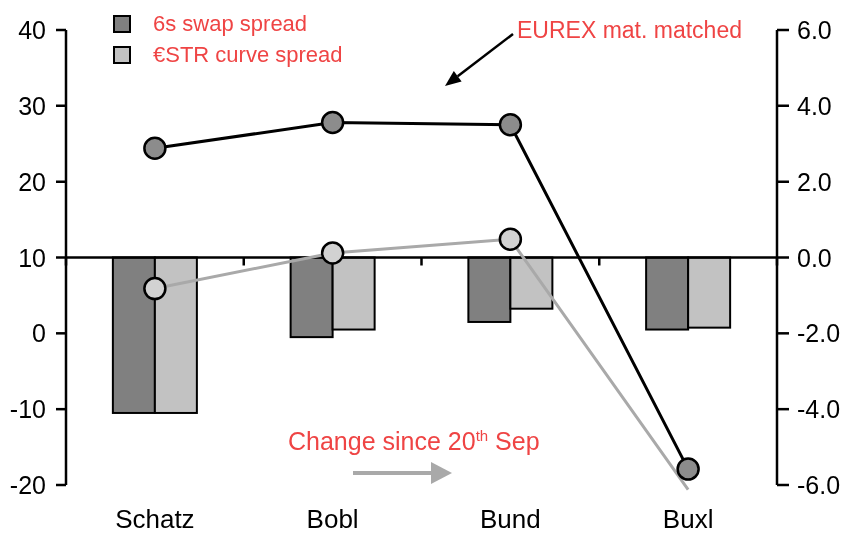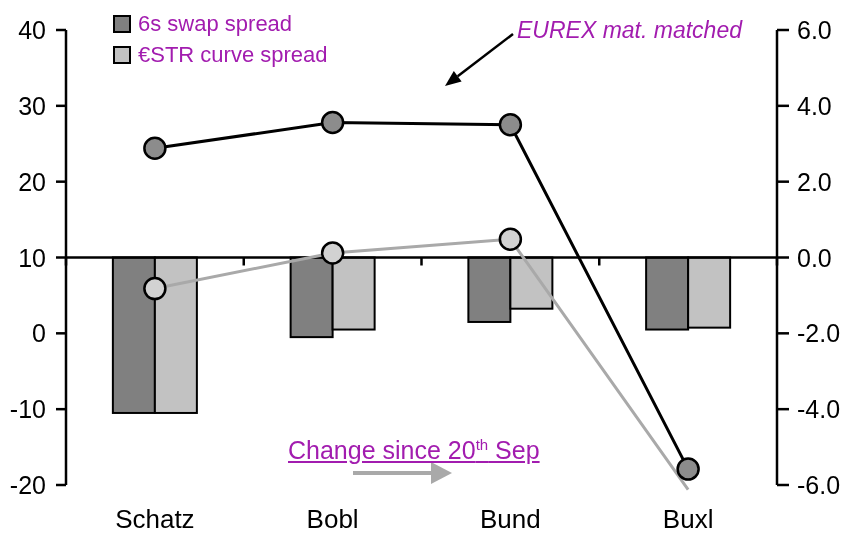--- a/index.html
+++ b/index.html
@@ -1,26 +1,26 @@
 <!DOCTYPE html>
 <html><head>
 <meta charset="utf-8">
 <style>
   html,body{margin:0;padding:0;background:#fff;}
   .canvas{
     position:relative;width:852px;height:539px;background:#ffffff;
-    font-family:"Liberation Sans",sans-serif;color:#a21caf;overflow:hidden;
+    font-family:"Liberation Sans",sans-serif;color:#ef4444;overflow:hidden;border-radius:18px;
   }
   svg{position:absolute;left:0;top:0;}
   .legend{position:absolute;left:113px;top:8px;}
-  .legend-row{display:flex;align-items:center;height:31px;}
+  .legend-row{display:flex;align-items:center;height:31px;gap:15px;}
   .swatch{width:14px;height:14px;border:2px solid #000;margin-right:7px;flex:0 0 auto;}
   .legend-label{font-size:22px;white-space:nowrap;}
-  .curve-note{position:absolute;left:517px;top:17px;font-size:23px;line-height:26px;white-space:nowrap;font-style:italic;}
-  .change-note{position:absolute;left:288px;top:436px;font-size:25px;white-space:nowrap;text-decoration:underline;}
+  .curve-note{position:absolute;left:517px;top:17px;font-size:23px;line-height:26px;white-space:nowrap;}
+  .change-note{position:absolute;left:288px;top:427px;font-size:25px;white-space:nowrap;}
   .change-note sup{font-size:15px;vertical-align:super;line-height:0;}
 </style>
 </head>
 <body>
 
 <div class="canvas">
 
   <svg width="852" height="539" viewBox="0 0 852 539">
     <g id="chart-layer">
         <line x1="66" y1="30" x2="66" y2="485" stroke="#000000" stroke-width="2.5"></line>

